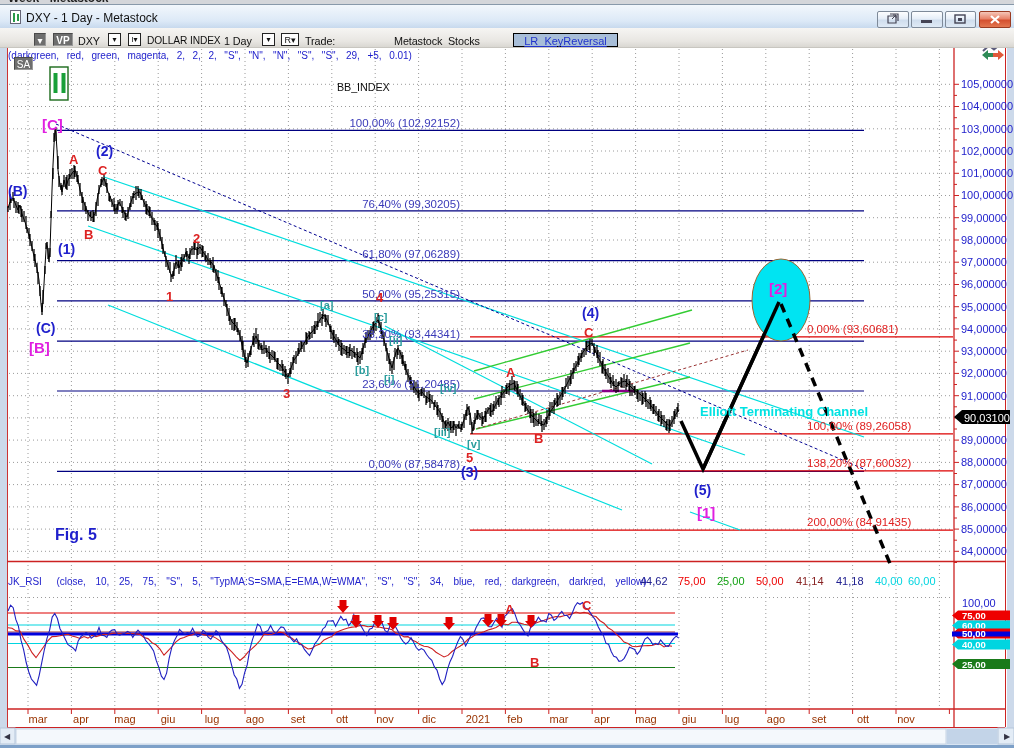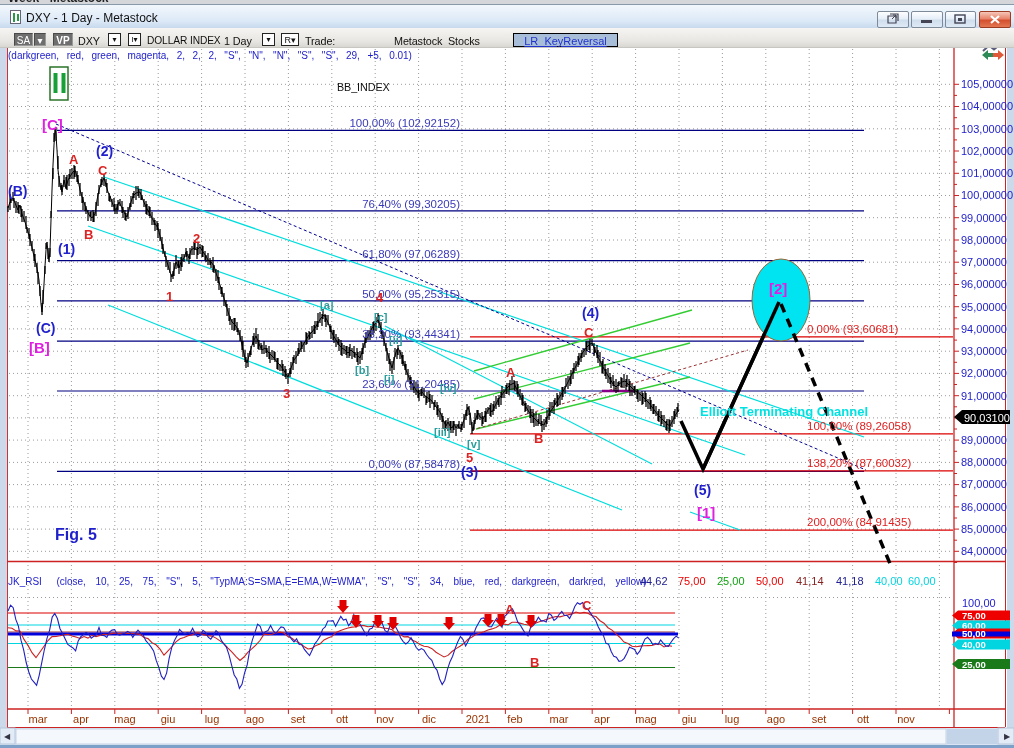--- a/index.html
+++ b/index.html
@@ -274,21 +274,21 @@
         <rect x="12" y="6" width="4" height="3" fill="#445"></rect>
       </svg>
     </div>
   <div class="wbtn close" style="left:979px;width:32px;">
       <svg width="30" height="15">
         <path d="M11 4l8 7M19 4l-8 7" stroke="#fff" stroke-width="2.2"></path>
       </svg>
     </div>
 </div>
 <div class="toolbar">
-  <div class="tbtn" style="left:14px;width:19px;">SA</div>
+  <div class="tbtn" style="left:14px;width:19px;margin-top:24px;">SA</div>
   <div class="tbtn" style="left:34px;width:12px;">▾</div>
   <div class="tbtn" style="left:53px;width:20px;font-weight:bold;">VP</div>
   <div class="tbtext" style="left:78px;text-align:center;">DXY</div>
   <div class="wtbn" style="left:108px;width:13px;">▾</div>
   <div class="wtbn" style="left:128px;width:13px;">I▾</div>
   <div class="tbtext" style="left:147px;font-size:10.2px;">DOLLAR INDEX</div>
   <div class="tbtext" style="left:224px;">1 Day</div>
   <div class="wtbn" style="left:262px;width:13px;">▾</div>
   <div class="wtbn" style="left:281px;width:18px;font-size:9px;">R▾</div>
   <div class="tbtext" style="left:305px;">Trade:</div>

